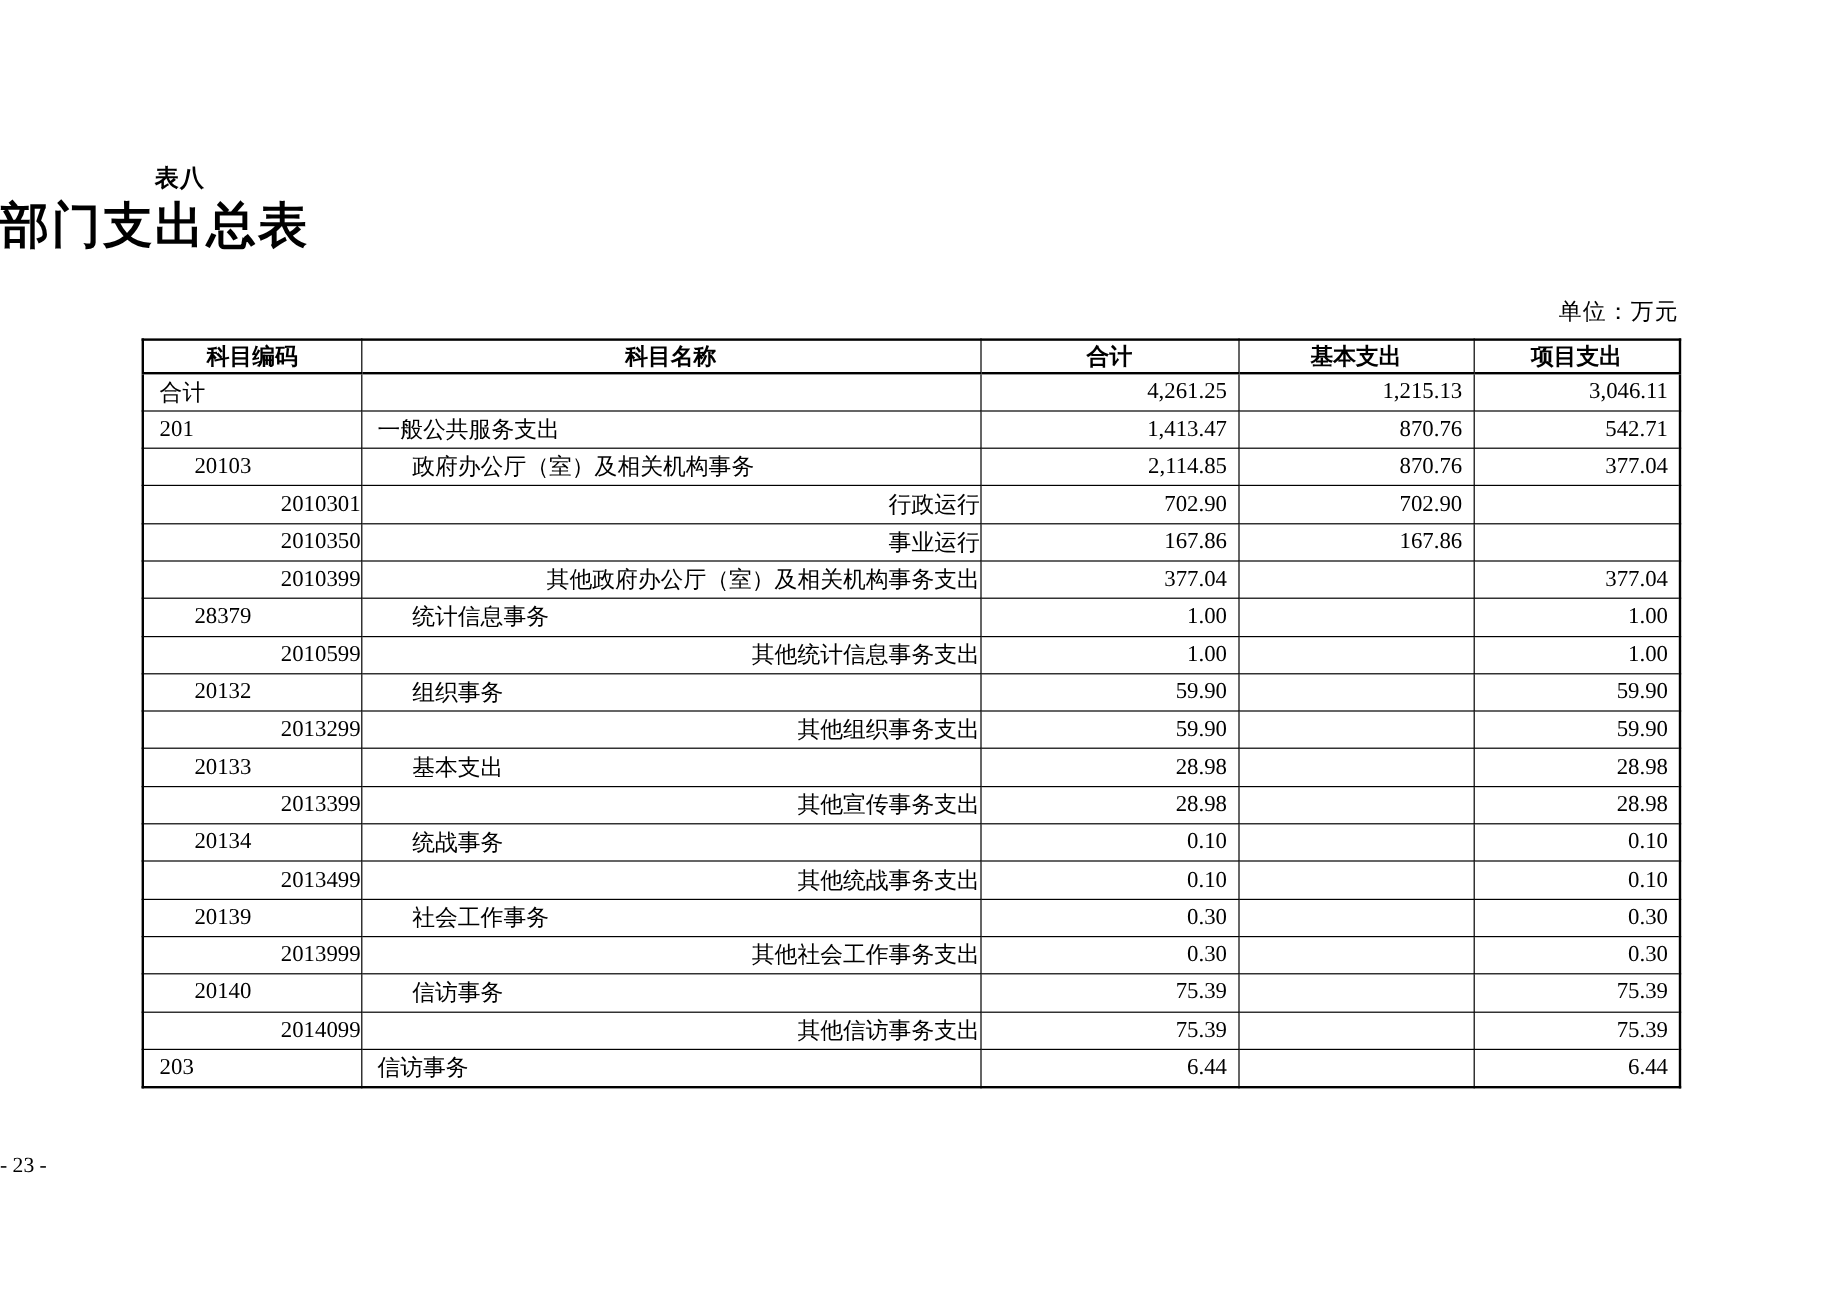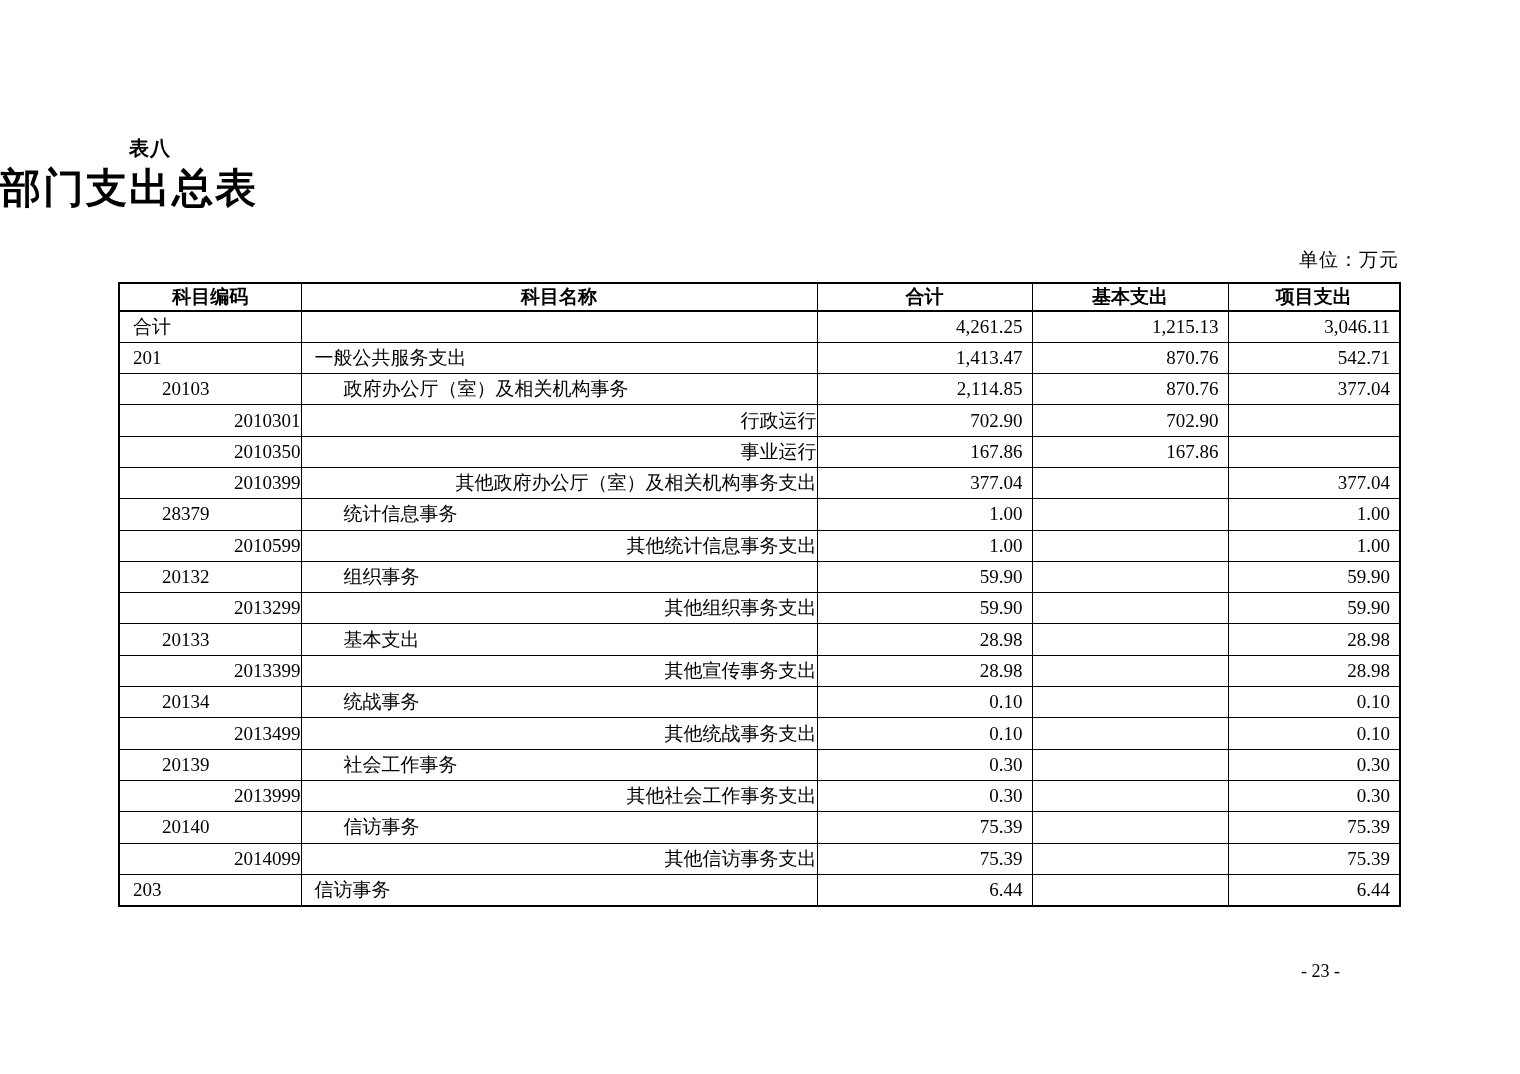--- a/index.html
+++ b/index.html
@@ -48,21 +48,21 @@
   td.cell-code, td.cell-name { text-align: left; }
   td.cell-num {
     text-align: right; padding-right: 9px;
     font-family: Liberation Serif, serif;
   }
   td.ind-1 { padding-left: 13px; }
   td.ind-2 { padding-left: 42px; }
   td.ind-3 { padding-left: 38px; text-align: right; }
   .page-number {
     position: absolute; top: 961px; left: 0; width: 1340px;
-    text-align: right; font-size: 18px;
+    text-align: left; font-size: 18px;
   }
 </style>
 </head>
 <body>
 
 <div class="page">
   <div class="table-label">表八</div>
   <div class="doc-title">部门支出总表</div>
   <div class="unit-note">单位：万元</div>
 

